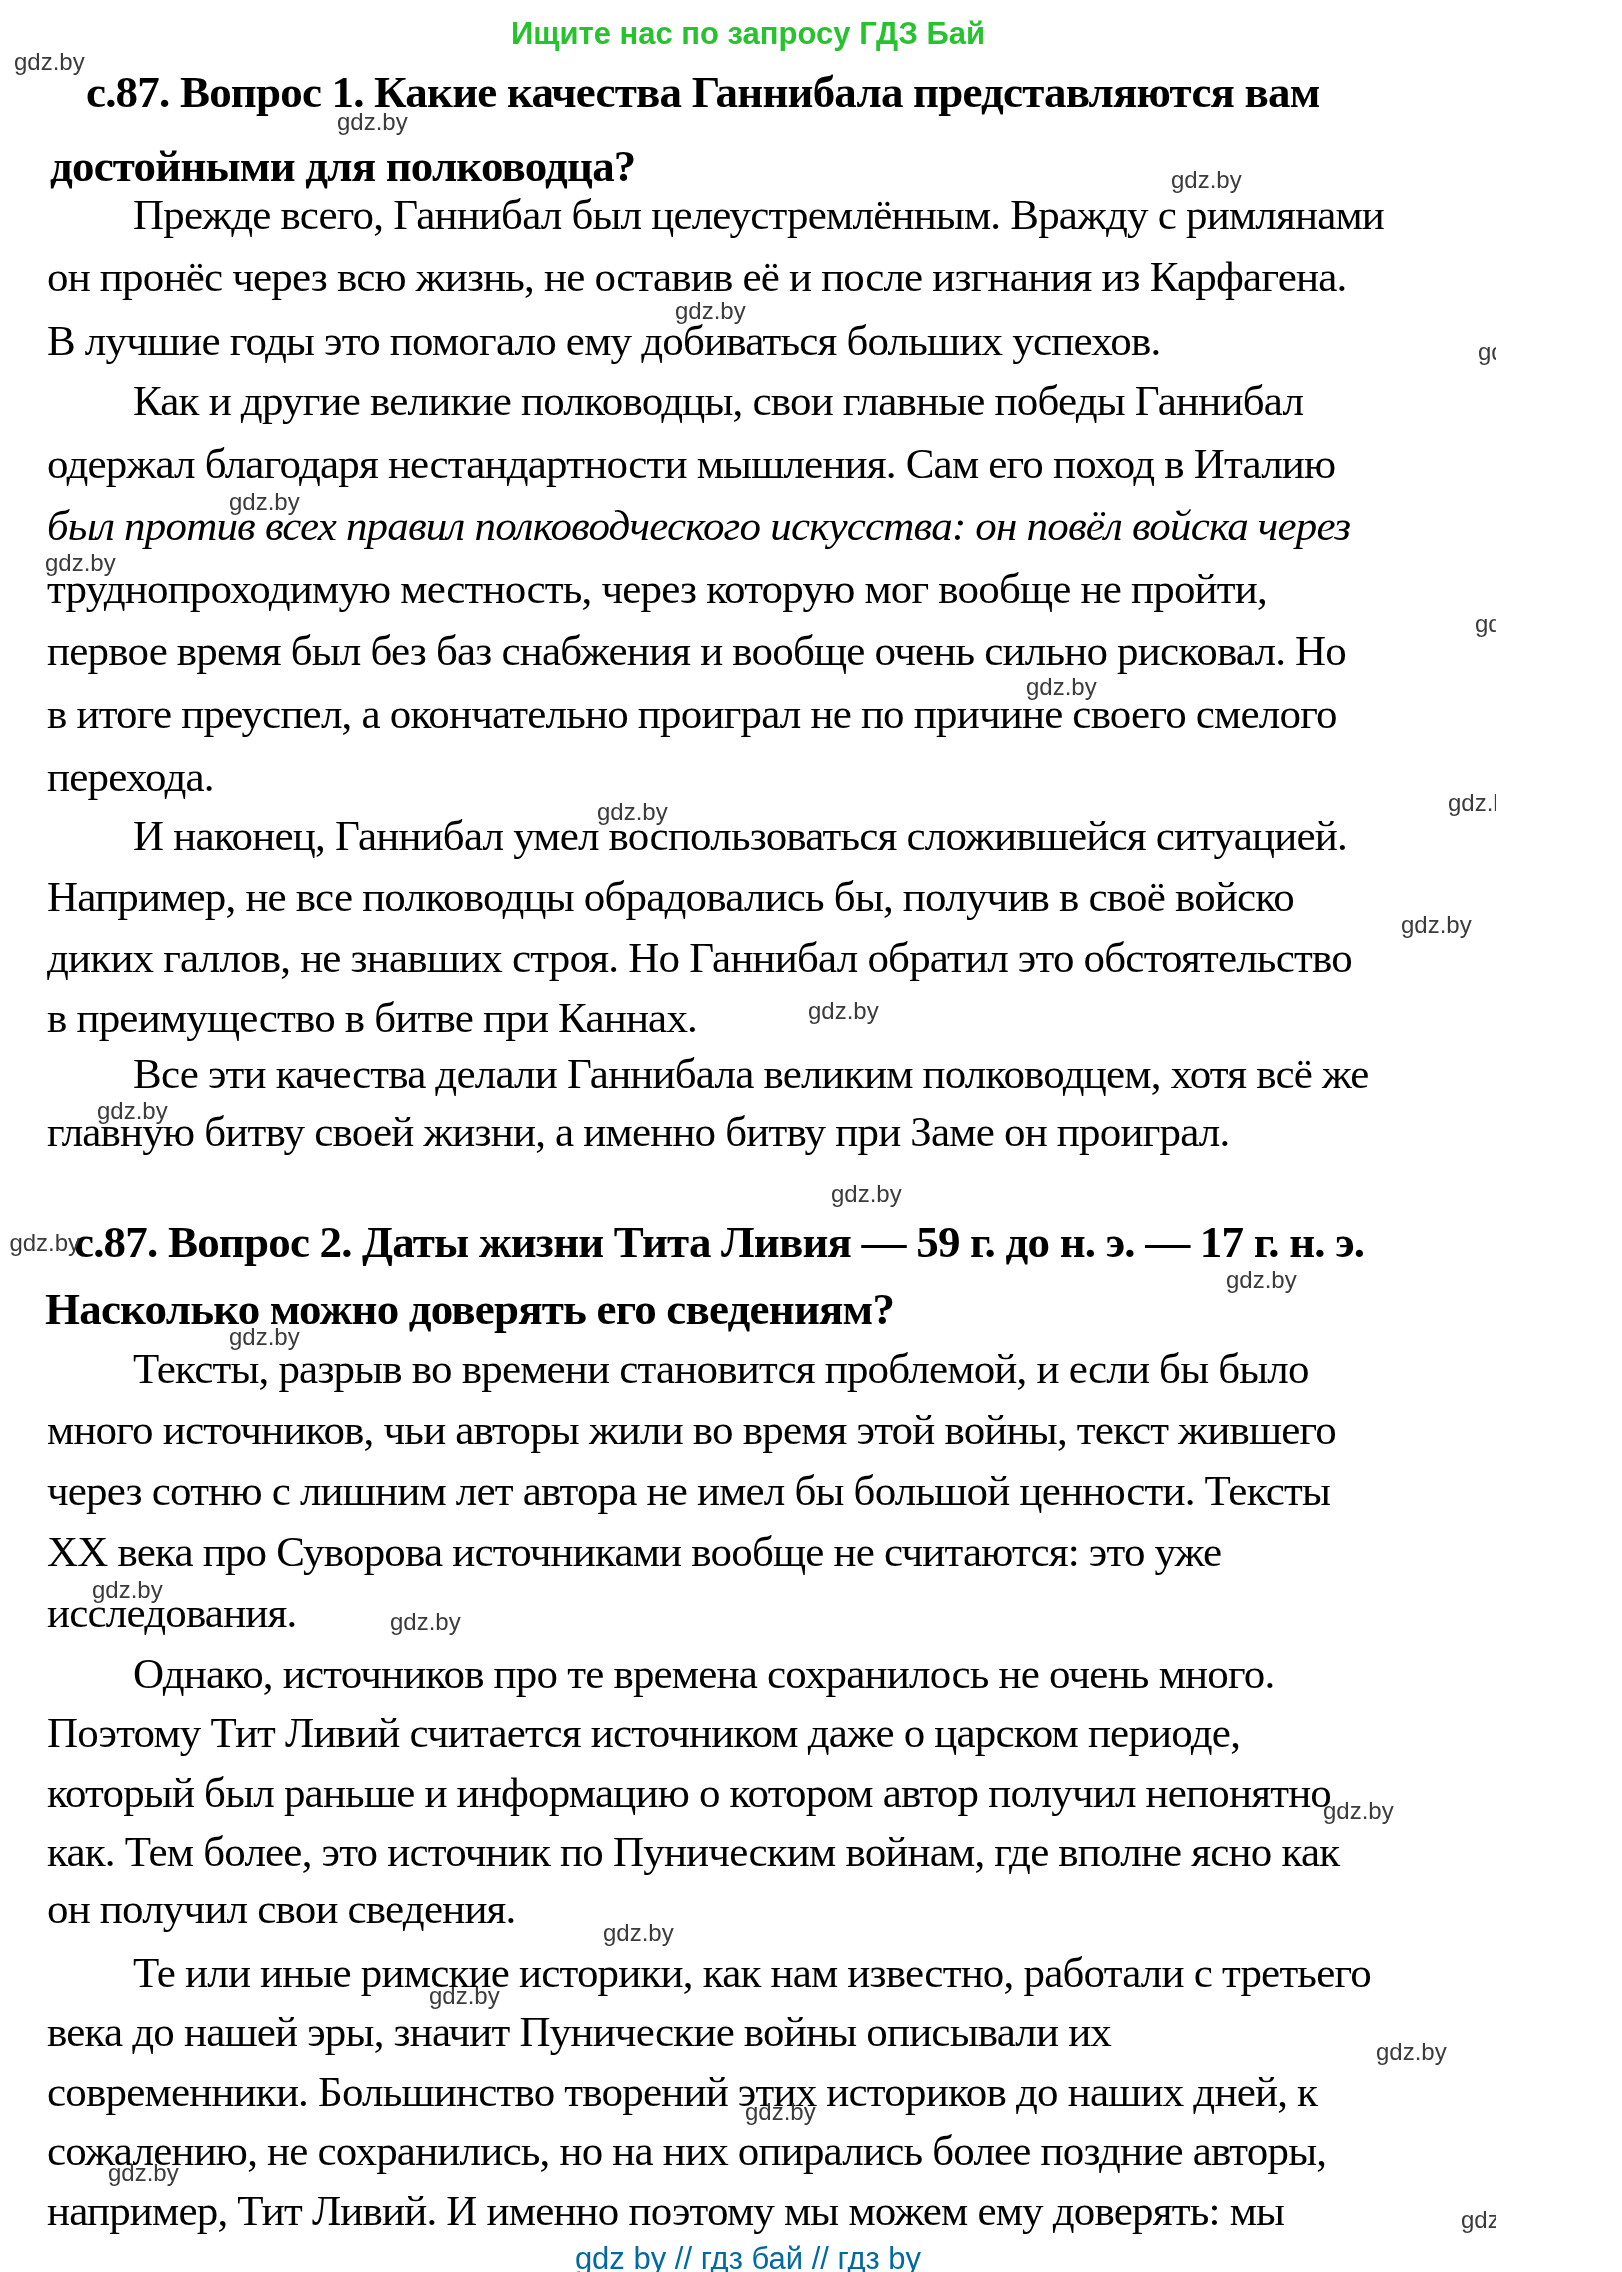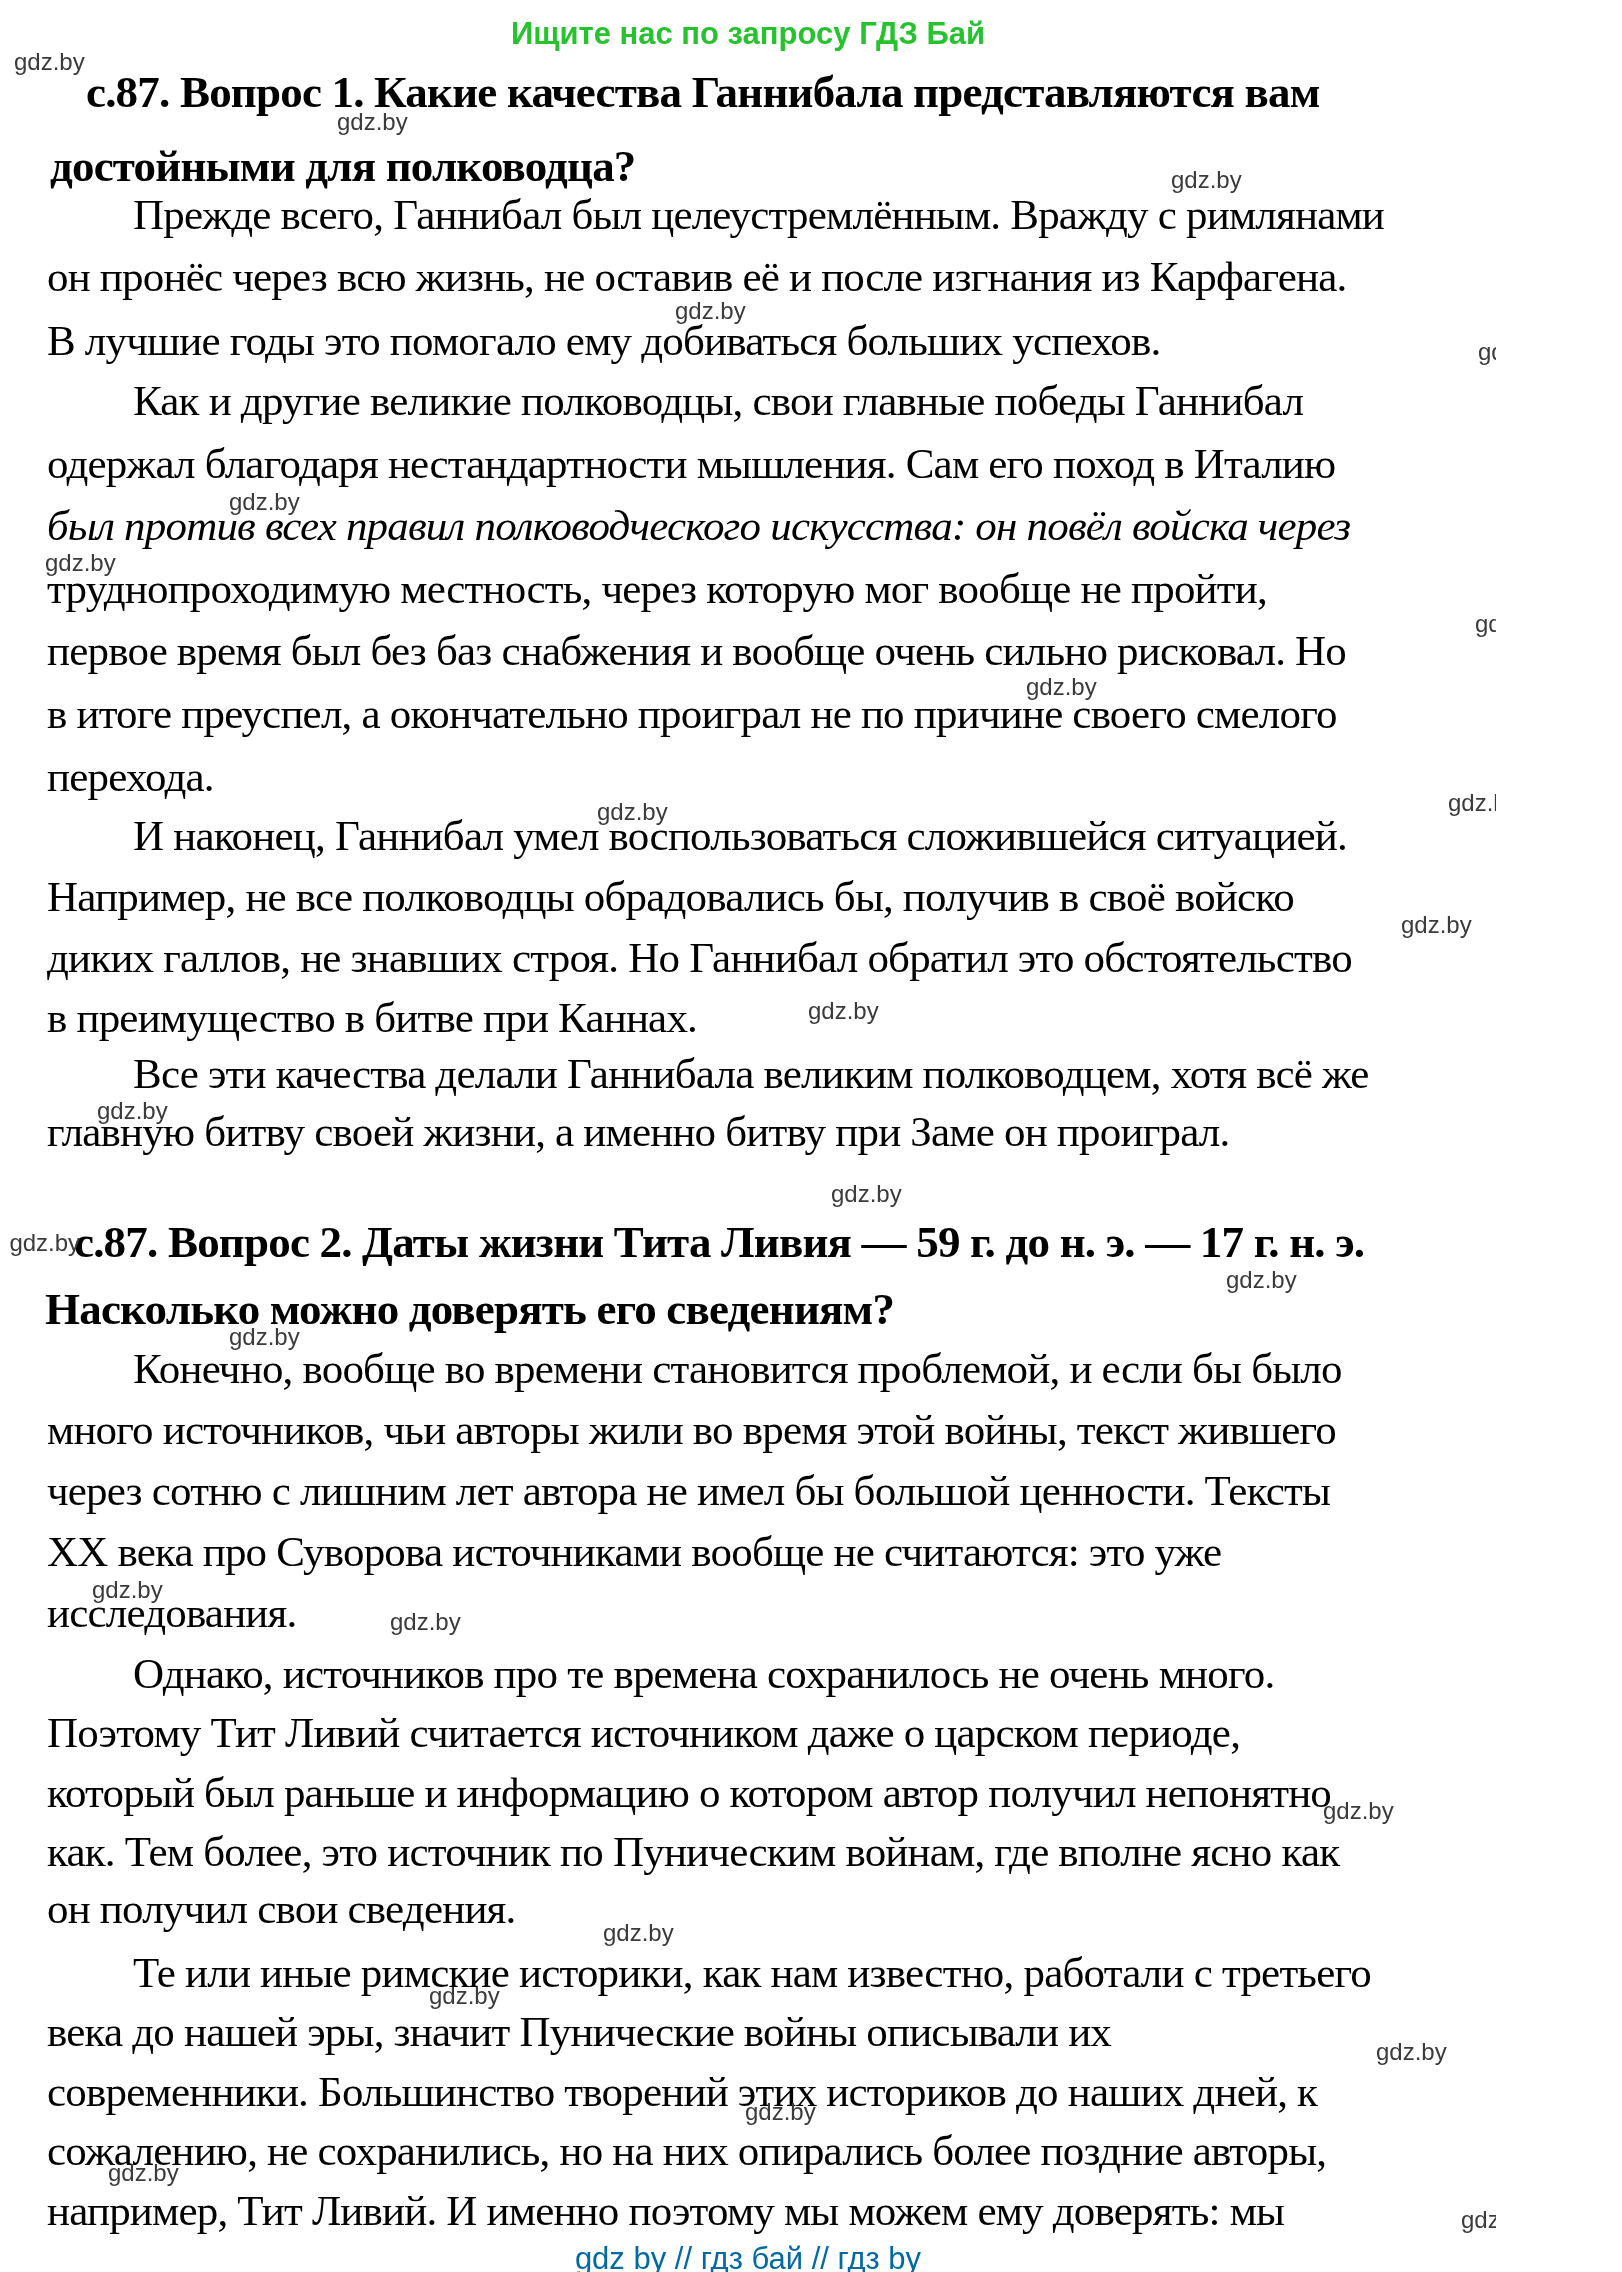--- a/index.html
+++ b/index.html
@@ -77,21 +77,21 @@
       <div class="line body" style="left: 47px; top: 681px;">в итоге преуспел, а окончательно проиграл не по причине своего смелого</div>
       <div class="line body" style="left: 47px; top: 744px;">перехода.</div>
       <div class="line body" style="left: 133px; top: 803px;">И наконец, Ганнибал умел воспользоваться сложившейся ситуацией.</div>
       <div class="line body" style="left: 47px; top: 864px;">Например, не все полководцы обрадовались бы, получив в своё войско</div>
       <div class="line body" style="left: 47px; top: 925px;">диких галлов, не знавших строя. Но Ганнибал обратил это обстоятельство</div>
       <div class="line body" style="left: 47px; top: 985px;">в преимущество в битве при Каннах.</div>
       <div class="line body" style="left: 133px; top: 1041px;">Все эти качества делали Ганнибала великим полководцем, хотя всё же</div>
       <div class="line body" style="left: 47px; top: 1099px;">главную битву своей жизни, а именно битву при Заме он проиграл.</div>
       <div class="line heading" style="left: 74px; top: 1209px;">с.87. Вопрос 2. Даты жизни Тита Ливия — 59 г. до н. э. — 17 г. н. э.</div>
       <div class="line heading" style="left: 45px; top: 1276px;">Насколько можно доверять его сведениям?</div>
-      <div class="line body" style="left: 133px; top: 1336px;">Конечно, вообще во времени становится проблемой, и если бы было</div>
+      <div class="line body" style="left: 133px; top: 1336px;">Тексты, разрыв во времени становится проблемой, и если бы было</div>
       <div class="line body" style="left: 47px; top: 1397px;">много источников, чьи авторы жили во время этой войны, текст жившего</div>
       <div class="line body" style="left: 47px; top: 1458px;">через сотню с лишним лет автора не имел бы большой ценности. Тексты</div>
       <div class="line body" style="left: 47px; top: 1519px; text-align: center;">XX века про Суворова источниками вообще не считаются: это уже</div>
       <div class="line body" style="left: 47px; top: 1580px;">исследования.</div>
       <div class="line body" style="left: 133px; top: 1641px;">Однако, источников про те времена сохранилось не очень много.</div>
       <div class="line body" style="left: 47px; top: 1700px;">Поэтому Тит Ливий считается источником даже о царском периоде,</div>
       <div class="line body" style="left: 47px; top: 1760px;">который был раньше и информацию о котором автор получил непонятно</div>
       <div class="line body" style="left: 47px; top: 1819px;">как. Тем более, это источник по Пуническим войнам, где вполне ясно как</div>
       <div class="line body" style="left: 47px; top: 1876px;">он получил свои сведения.</div>
       <div class="line body" style="left: 133px; top: 1940px;">Те или иные римские историки, как нам известно, работали с третьего</div>

